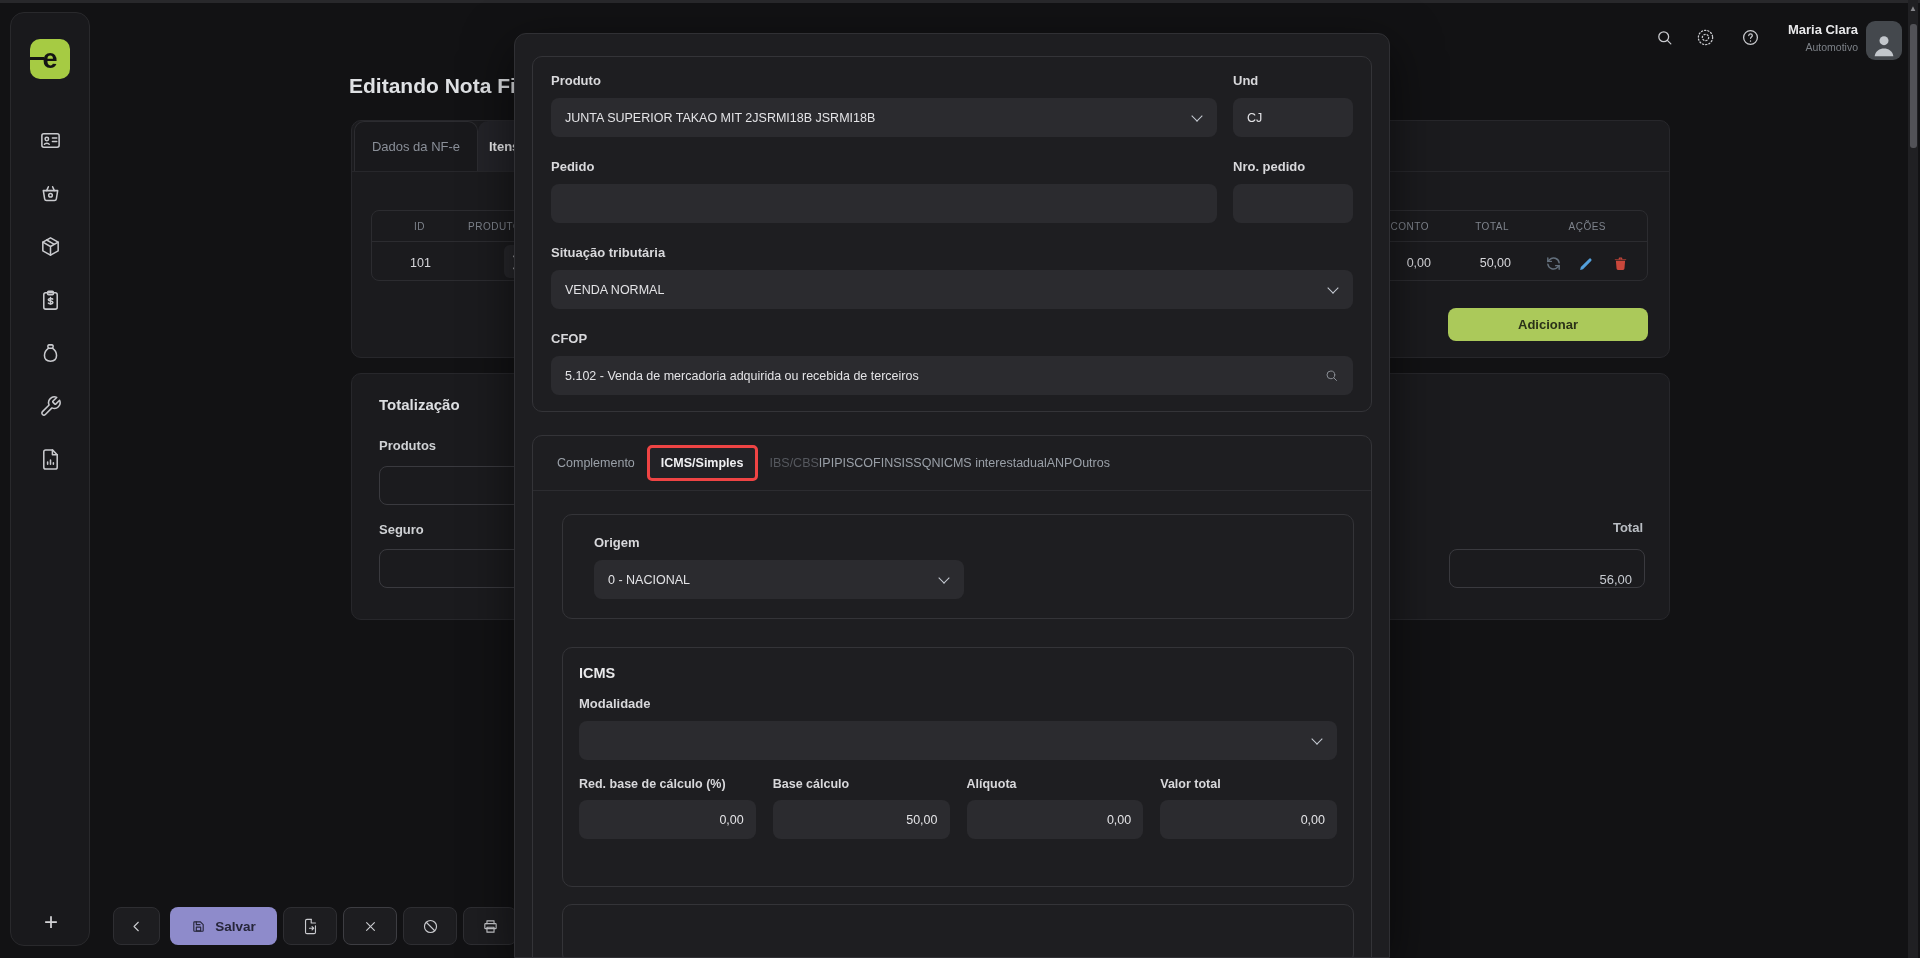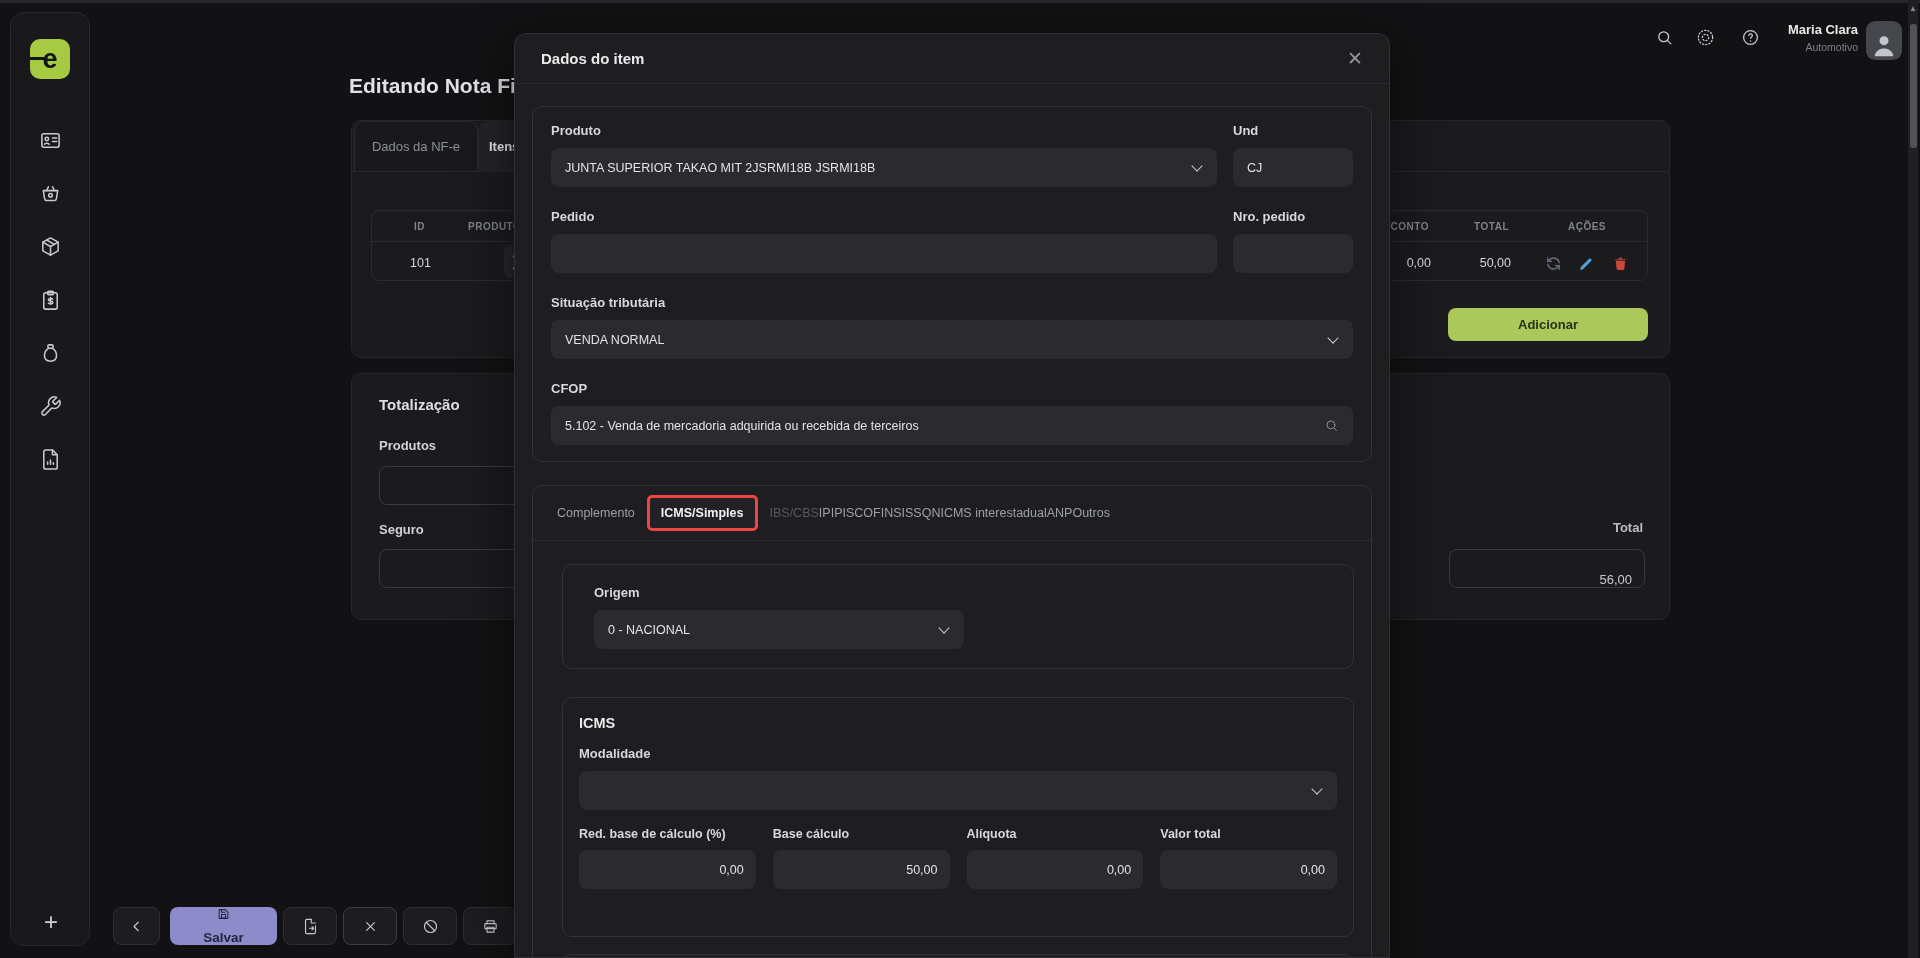--- a/index.html
+++ b/index.html
@@ -47,21 +47,21 @@
   .tab-inactive { position:absolute; left:2px; top:0; width:124px; height:50px; background:#19191c;
                   border:1px solid #2c2c30; border-bottom:none; border-radius:10px 10px 0 0;
                   display:flex; align-items:center; justify-content:center;
                   font-size:13px; color:#8a8f98; cursor:pointer; }
   .tab-active-bg { position:absolute; left:126px; top:0; width:120px; height:50px; background:#232328;
                    border-radius:10px 10px 0 0; font-size:13px; font-weight:bold; color:#e8e8ea;
                    display:flex; align-items:center; padding-left:11px; cursor:pointer; }
 
   .tbl { left:371px; top:210px; width:1277px; height:71px; border:1px solid #2c2c30; border-radius:8px; }
   .tbl-divider { position:absolute; left:0; right:0; top:30px; border-top:1px solid #2c2c30; }
-  .th { position:absolute; top:10px; font-size:10px; letter-spacing:.5px; color:#7e838c; font-weight:bold; white-space:nowrap; }
+  .th { position:absolute; top:10px; font-size:10px; letter-spacing:.5px; color:#7e838c; font-weight:normal; white-space:nowrap; }
   .td { position:absolute; font-size:12.5px; color:#d6d6da; white-space:nowrap; }
   .prod-cell { position:absolute; left:132px; top:34px; width:240px; height:33px; background:#27272b;
                border-radius:6px; padding:4px 9px; overflow:hidden;
                font-size:10px; line-height:12px; color:#d2d2d6; font-weight:bold; }
   .row-ic { position:absolute; top:44px; width:17px; height:17px; cursor:pointer; }
 
   .btn-green { left:1448px; top:308px; width:200px; height:33px; background:#abc95a; border-radius:8px;
                display:flex; align-items:center; justify-content:center;
                font-size:13px; font-weight:bold; color:#2a3118; cursor:pointer; }
 
@@ -71,21 +71,21 @@
   .out-input { position:absolute; border:1px solid #3a3a3f; border-radius:8px; height:39px; background:transparent; }
   .total-val { display:flex; align-items:flex-end; justify-content:flex-end; padding-right:12px;
                font-size:13px; color:#c7cbd1; }
 
   
   .fbtn { position:absolute; top:907px; height:38px; background:#1d1d20; border:1px solid #2e2e32;
           border-radius:8px; display:flex; align-items:center; justify-content:center; cursor:pointer; }
   .fbtn svg { width:17px; height:17px; }
   .btn-save { position:absolute; left:170px; top:907px; width:107px; height:38px; background:#8e8bcb;
               border-radius:8px; display:flex; align-items:center; justify-content:center; gap:9px;
-              font-size:13.5px; font-weight:bold; color:#26263a; cursor:pointer;flex-direction:column; }
+              font-size:13.5px; font-weight:bold; color:#26263a; cursor:pointer; }
   .btn-save svg { width:15px; height:15px; stroke:#26263a; }
 
   
   .modal { left:514px; top:33px; width:876px; height:925px; background:#1e1e21;
            border:1px solid #303034; border-radius:12px 12px 0 0; overflow:hidden;
            box-shadow:0 14px 50px rgba(0,0,0,.55); }
   .modal-head { height:50px; display:flex; align-items:center; justify-content:space-between;
                 padding:0 26px; border-bottom:1px solid #2c2c30; }
   .modal-title { font-size:15px; font-weight:bold; color:#e9e9eb; }
   .modal-close { font-size:19px; color:#8f949a; cursor:pointer; line-height:1; }
@@ -313,24 +313,20 @@
 </div>
 <div class="fbtn" style="left:463px;width:54px">
   <svg viewBox="0 0 24 24" class="ic">
       <path d="M7 8V4h10v4"></path>
       <rect x="4" y="8" width="16" height="7" rx="1"></rect>
       <rect x="7" y="13" width="10" height="7"></rect>
     </svg>
 </div>
 
 <div class="abs modal">
-  <div class="modal-head">
-    <span class="modal-title">Dados do item</span>
-    <span class="modal-close">✕</span>
-  </div>
 
   <div class="mcard cardA">
     <div class="mrow">
       <div class="grow">
         <div class="mlabel">Produto</div>
         <div class="sel">
           <span>JUNTA SUPERIOR TAKAO MIT 2JSRMI18B JSRMI18B</span>
           <span class="chev"></span>
         </div>
       </div>

